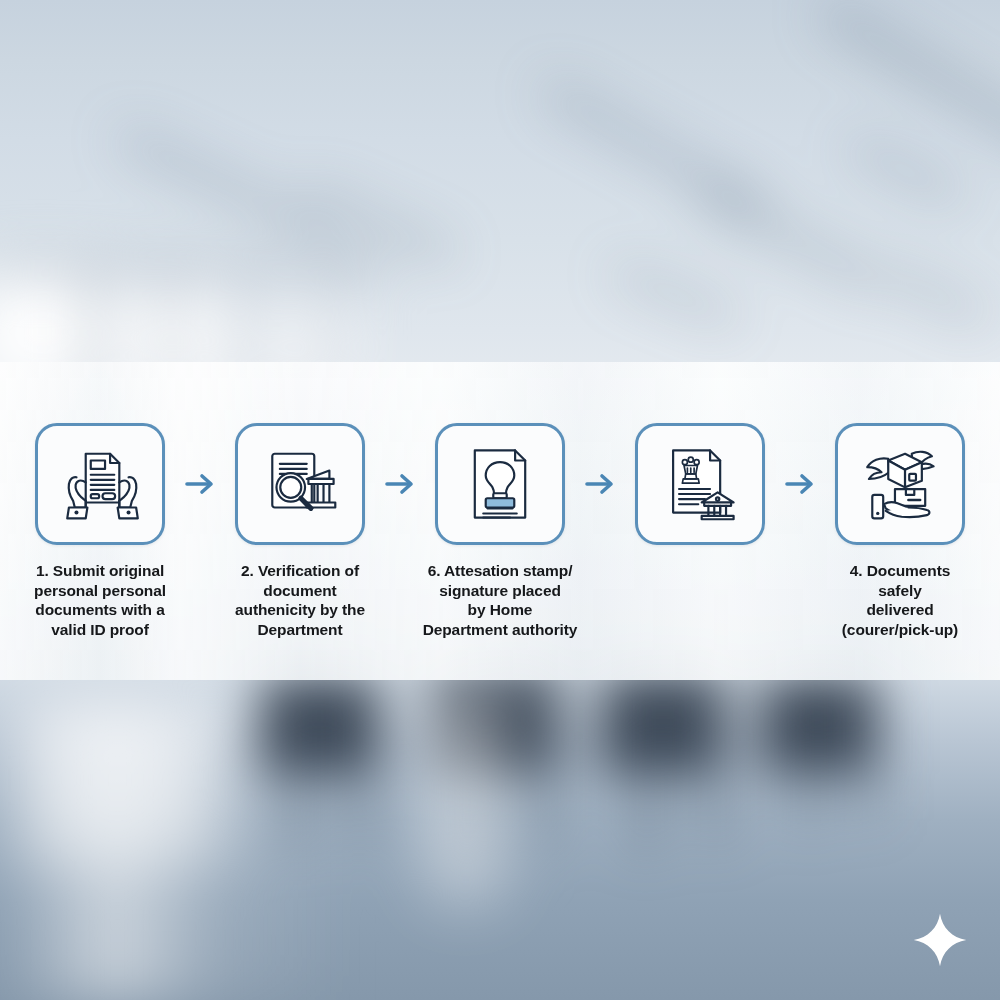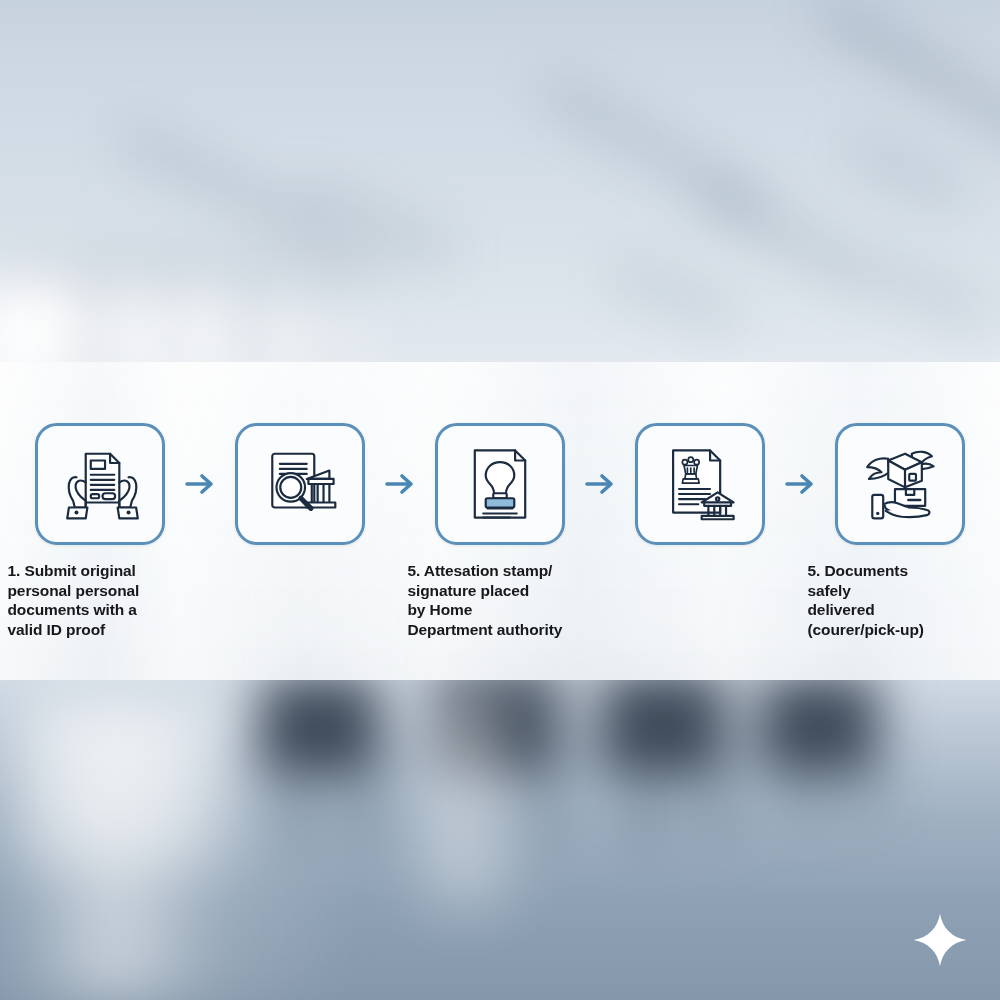--- a/index.html
+++ b/index.html
@@ -142,21 +142,21 @@
     box-sizing: border-box;
   }
   .card svg { display: block; }
 
   .caption {
     margin-top: 16px;
     font-size: 15.5px;
     line-height: 19.5px;
     font-weight: bold;
     color: #16181b;
-    text-align: left;
+    text-align: center;
     width: 185px;
     letter-spacing: -0.1px;
     white-space: pre-line;
   }
 
   .arrow {
     flex: 0 0 auto;
     width: 30px;
     height: 122px;
     display: flex;
@@ -285,20 +285,24 @@
             <path d="M60 44 H90 V50 H60 Z" fill="#ffffff"></path>
             <path d="M64 50 V72 M71 50 V72 M78 50 V72 M85 50 V72"></path>
             <path d="M58 72 H92 V78 H58 Z" fill="#ffffff"></path>
 
             <circle cx="39" cy="54" r="17" fill="#ffffff"></circle>
             <circle cx="39" cy="54" r="12.5"></circle>
             <path d="M51 67 L63 79" stroke-width="6"></path>
           </g>
         </svg>
       </div>
+      <div class="caption">2. Verification of
+document
+authenicity by the
+Department</div>
     </div>
 
     <div class="arrow">
       <svg width="30" height="26" viewBox="0 0 30 26">
         <g fill="none" stroke="#4a86b4" stroke-width="3.6" stroke-linecap="round" stroke-linejoin="round">
           <path d="M2 13 H24"></path>
           <path d="M17 5 L26 13 L17 21"></path>
         </g>
       </svg>
     </div>
@@ -311,21 +315,21 @@
             <path d="M68 10 V22 H80"></path>
 
             <path d="M50 24 C60 24 67 31 67 40 C67 47 61 50 59 54 C57.5 57 57 59 57 62 H43 C43 59 42.5 57 41 54 C39 50 33 47 33 40 C33 31 40 24 50 24 Z" fill="#ffffff"></path>
             <rect x="42" y="61" width="16" height="6" rx="1.5" fill="#ffffff"></rect>
             <rect x="33" y="67" width="34" height="11" rx="2" fill="#8fbcdc"></rect>
             <path d="M35 79 H65"></path>
             <path d="M30 85 H70 M30 90 H62" stroke-width="2.4"></path>
           </g>
         </svg>
       </div>
-      <div class="caption">5. Attesation stamp/
+      <div class="caption">6. Attesation stamp/
 signature placed
 by Home
 Department authority</div>
     </div>
 
     <div class="arrow">
       <svg width="30" height="26" viewBox="0 0 30 26">
         <g fill="none" stroke="#4a86b4" stroke-width="3.6" stroke-linecap="round" stroke-linejoin="round">
           <path d="M2 13 H24"></path>
           <path d="M17 5 L26 13 L17 21"></path>
@@ -388,21 +392,21 @@
             <path d="M60 69 H74" stroke-width="3"></path>
 
             <path d="M31 74 C36 71 42 71 47 73 L60 78 C63 79 63 83 60 84 L46 84 C41 84 37 82 33 79 Z" fill="#ffffff"></path>
             <path d="M60 78 C68 78 76 79 82 81 C86 82 86 86 82 87 C74 89 62 90 52 89 C45 88 39 86 33 82" fill="#ffffff"></path>
 
             <rect x="17" y="63" width="13" height="28" rx="2.5" fill="#ffffff"></rect>
             <circle cx="23.5" cy="85" r="2" fill="#1b2b40" stroke="none"></circle>
           </g>
         </svg>
       </div>
-      <div class="caption">5. Documents
+      <div class="caption">4. Documents
 safely
 delivered
 (courer/pick-up)</div>
     </div>
 
   </div>
 
   <svg class="sparkle" viewBox="0 0 64 64">
     <path d="M32 2 C34.5 18 46 29.5 62 32 C46 34.5 34.5 46 32 62 C29.5 46 18 34.5 2 32 C18 29.5 29.5 18 32 2 Z" fill="#ffffff"></path>
   </svg>

